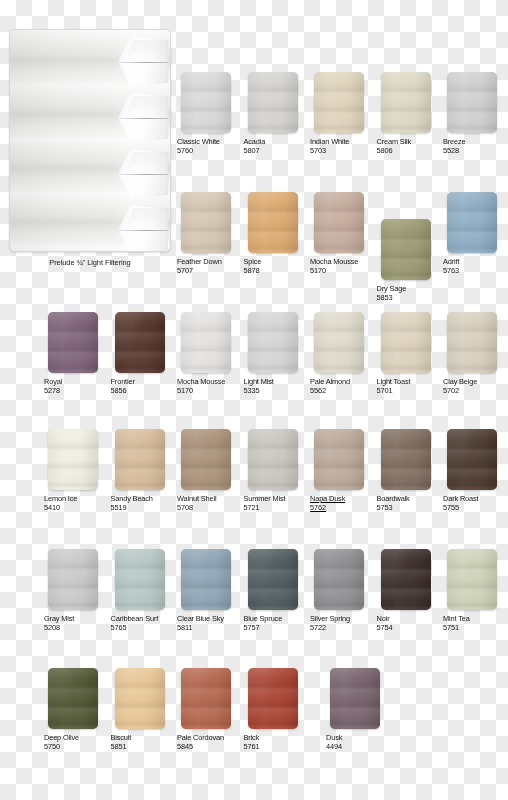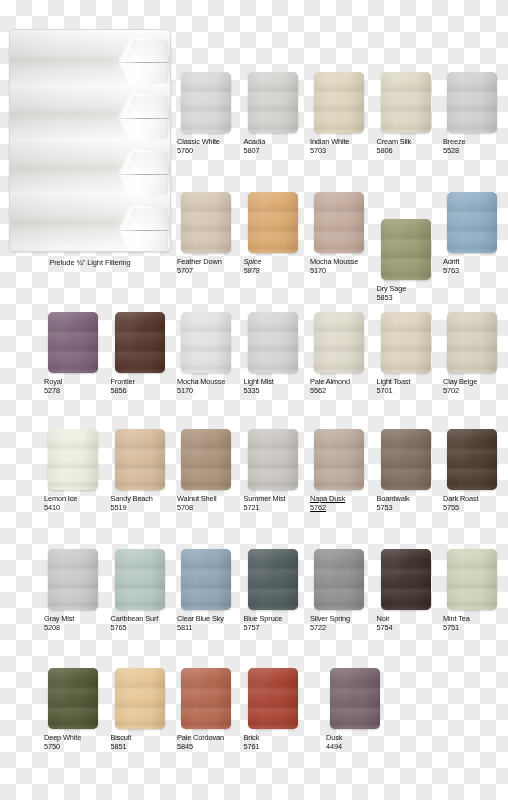--- a/index.html
+++ b/index.html
@@ -195,21 +195,21 @@
     </div>
     <div class="swatch-row" style="left: 0px; top: 192px;">
       <div class="swatch-cell" style="left: 177px;">
         <div class="chip" style="background: rgb(213, 198, 177);">
           <div class="pleats"></div>
           <div class="sheen"></div>
         </div>
         <div class="sw-name">Feather Down</div>
         <div class="sw-code">5707</div>
       </div>
-      <div class="swatch-cell" style="left: 243.5px; font-style: italic;">
+      <div class="swatch-cell" style="left: 243.5px;">
         <div class="chip" style="background: rgb(221, 169, 110);">
           <div class="pleats"></div>
           <div class="sheen"></div>
         </div>
         <div class="sw-name">Spice</div>
         <div class="sw-code">5878</div>
       </div>
       <div class="swatch-cell" style="left: 310px;">
         <div class="chip" style="background: rgb(196, 171, 156);">
           <div class="pleats"></div>
@@ -408,21 +408,21 @@
         <div class="sw-name">Mint Tea</div>
         <div class="sw-code">5751</div>
       </div>
     </div>
     <div class="swatch-row" style="left: 0px; top: 668px;">
       <div class="swatch-cell" style="left: 44px;">
         <div class="chip" style="background: rgb(79, 86, 50);">
           <div class="pleats"></div>
           <div class="sheen"></div>
         </div>
-        <div class="sw-name">Deep White</div>
+        <div class="sw-name">Deep Olive</div>
         <div class="sw-code">5750</div>
       </div>
       <div class="swatch-cell" style="left: 110.5px;">
         <div class="chip" style="background: rgb(232, 198, 148);">
           <div class="pleats"></div>
           <div class="sheen"></div>
         </div>
         <div class="sw-name">Biscuit</div>
         <div class="sw-code">5851</div>
       </div>

